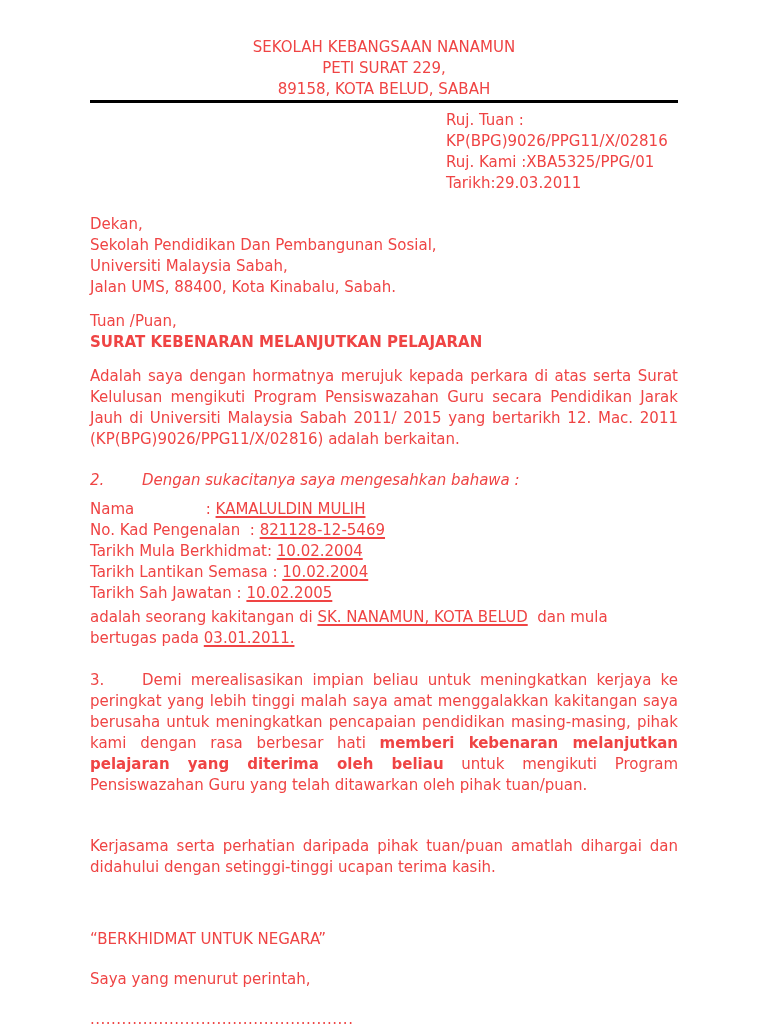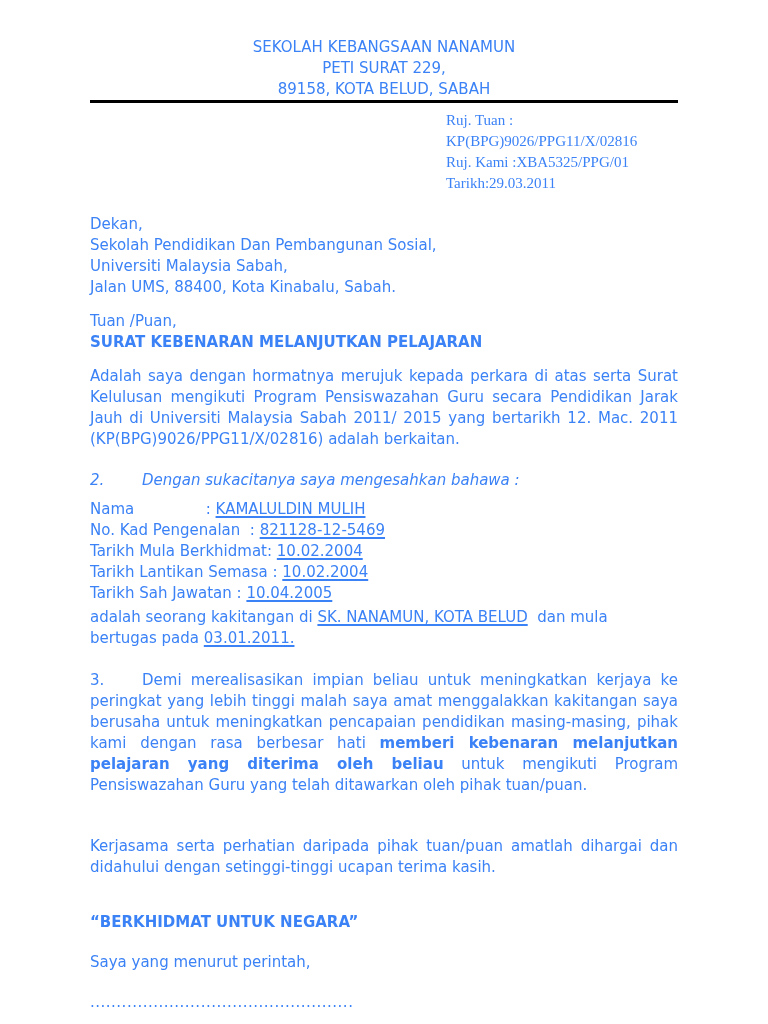--- a/index.html
+++ b/index.html
@@ -1,42 +1,42 @@
 <!DOCTYPE html>
 <html><head>
 <meta charset="utf-8">
 <style>
   html,body{margin:0;padding:0;background:#ffffff;}
   .page{
     width:768px;height:1024px;box-sizing:border-box;
     padding:37px 90px 0 90px;
-    background:#ffffff;color:#3b82f6;
+    background:#ffffff;color:#ef4444;
     font-family:"DejaVu Sans",sans-serif;
     font-size:15px;line-height:21px;
     overflow:hidden;
   }
   p{margin:0;}
   .letterhead{text-align:center;}
   .rule{height:3px;background:#000000;margin-top:0;}
-  .ref-block{margin-left:356px;margin-top:7px;font-family:Liberation Serif, serif;}
+  .ref-block{margin-left:356px;margin-top:7px;}
   .recipient{margin-top:20px;}
   .salutation{margin-top:13px;}
   .subject{font-weight:bold;}
   .justify{text-align:justify;}
   .p1{margin-top:13px;}
   .p2{margin-top:20px;font-style:italic;}
   .num{display:inline-block;width:52px;}
   .details{margin-top:8px;}
   .prefix{white-space:pre;text-align:right;}
   .uval{font-weight:normal;text-decoration:underline;text-underline-offset:2px;text-decoration-thickness:1.5px;}
   .confirm{margin-top:3px;white-space:pre-wrap;}
   .p3{margin-top:21px;}
   .bold{font-weight:bold;}
   .closing{margin-top:40px;}
-  .slogan{margin-top:34px;font-weight:bold;}
+  .slogan{margin-top:51px;font-weight:normal;}
   .signoff{margin-top:19px;}
   .dots{margin-top:19px;letter-spacing:0.5px;}
 </style>
 </head>
 <body>
 
 <div class="page">
 
   <div class="letterhead">
     <div>SEKOLAH KEBANGSAAN NANAMUN</div>
@@ -65,21 +65,21 @@
 
   <p class="justify p1">Adalah saya dengan hormatnya merujuk kepada perkara di atas serta Surat Kelulusan mengikuti Program Pensiswazahan Guru secara Pendidikan Jarak Jauh di Universiti Malaysia Sabah 2011/ 2015 yang bertarikh 12. Mac. 2011 (KP(BPG)9026/PPG11/X/02816) adalah berkaitan.</p>
 
   <p class="p2"><span class="num">2.</span><span>Dengan sukacitanya saya mengesahkan bahawa :</span></p>
 
   <div class="details">
     <div><span class="prefix">Nama               : </span><span class="uval">KAMALULDIN MULIH</span></div>
     <div><span class="prefix">No. Kad Pengenalan  : </span><span class="uval">821128-12-5469</span></div>
     <div><span class="prefix">Tarikh Mula Berkhidmat: </span><span class="uval">10.02.2004</span></div>
     <div><span class="prefix">Tarikh Lantikan Semasa : </span><span class="uval">10.02.2004</span></div>
-    <div><span class="prefix">Tarikh Sah Jawatan : </span><span class="uval">10.04.2005</span></div>
+    <div><span class="prefix">Tarikh Sah Jawatan : </span><span class="uval">10.02.2005</span></div>
   </div>
 
   <p class="confirm"><span>adalah seorang kakitangan di </span><span class="uval">SK. NANAMUN, KOTA BELUD</span><span>  dan mula bertugas pada </span><span class="uval">03.01.2011.</span></p>
 
   <p class="justify p3"><span class="num">3.</span><span>Demi merealisasikan impian beliau untuk meningkatkan kerjaya ke peringkat yang lebih tinggi malah saya amat menggalakkan kakitangan saya berusaha untuk meningkatkan pencapaian pendidikan masing-masing, pihak kami dengan rasa berbesar hati </span><span class="bold">memberi kebenaran melanjutkan pelajaran  yang diterima oleh beliau</span><span> untuk mengikuti Program Pensiswazahan Guru yang telah ditawarkan oleh pihak tuan/puan.</span></p>
 
   <p class="justify closing">Kerjasama serta perhatian daripada pihak tuan/puan amatlah dihargai dan didahului dengan setinggi-tinggi ucapan terima kasih.</p>
 
   <p class="slogan">“BERKHIDMAT UNTUK NEGARA”</p>
 

